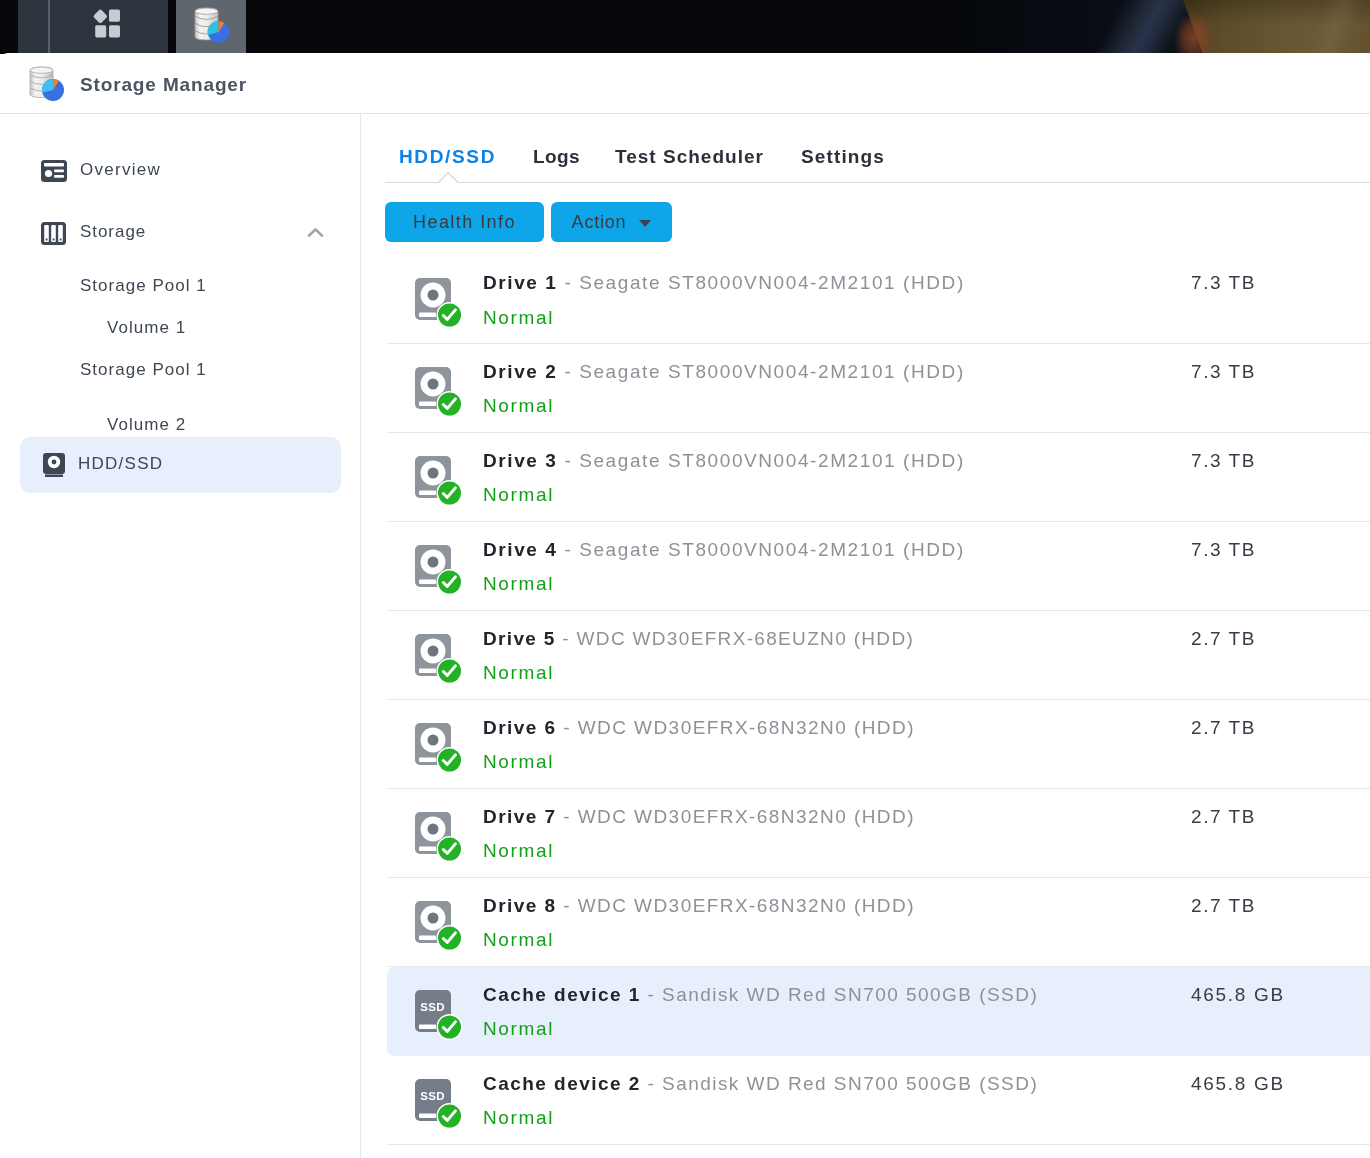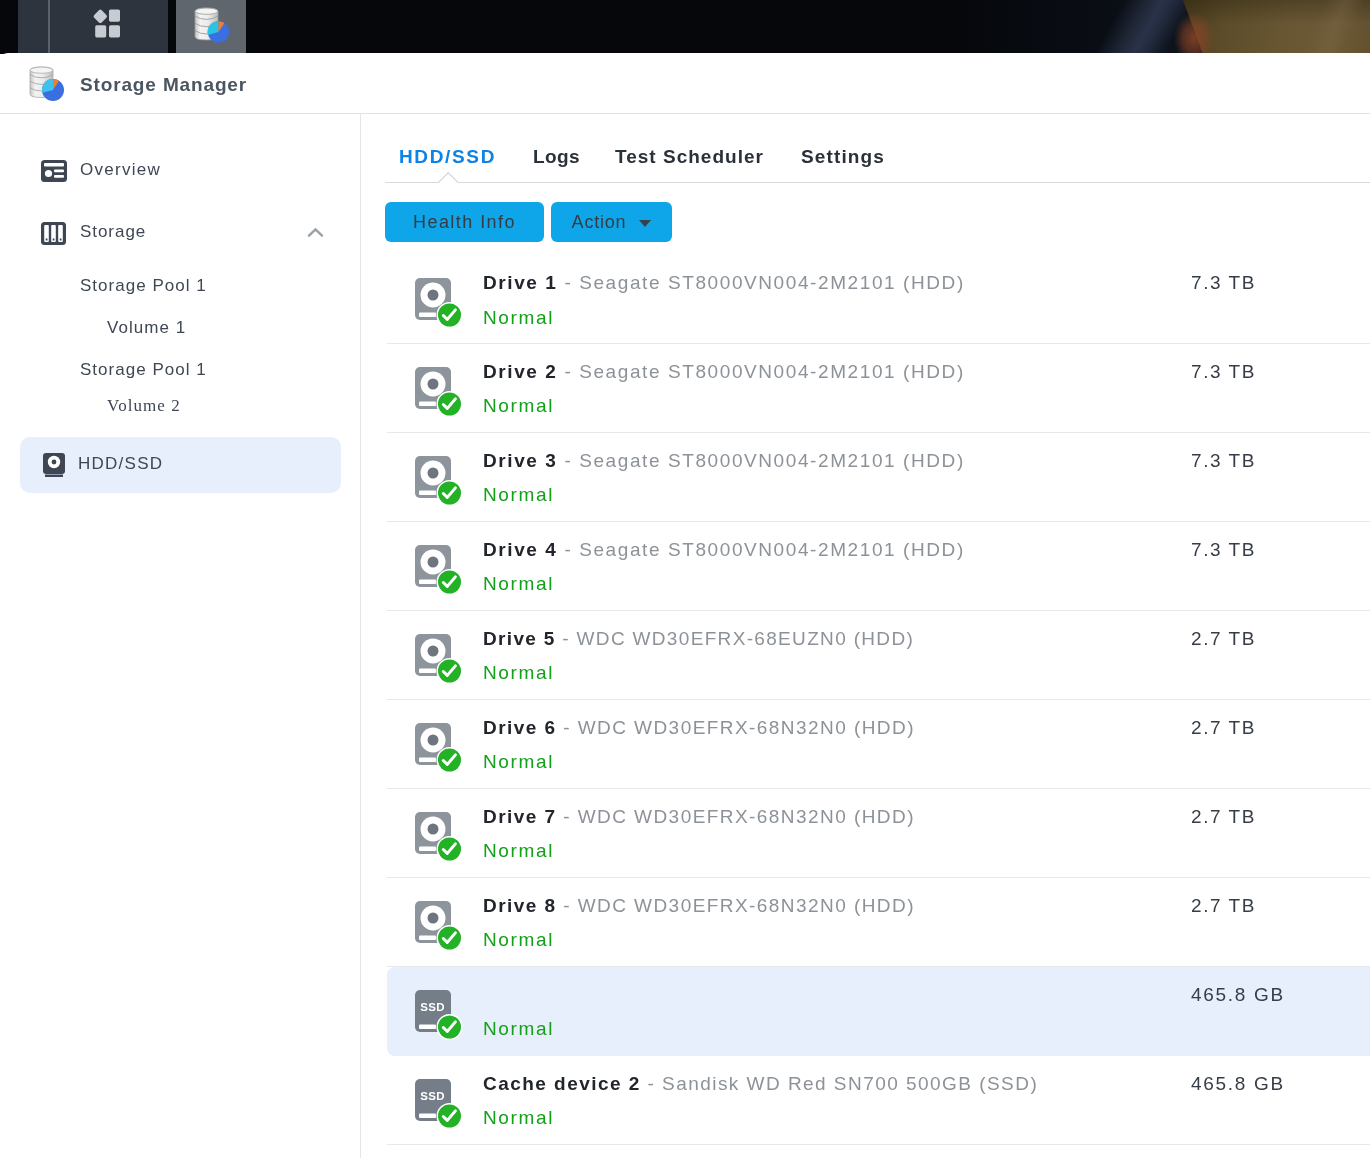--- a/index.html
+++ b/index.html
@@ -86,21 +86,21 @@
 <div id="hline"></div>
 <div id="vline"></div>
 <span id="apptitle">Storage Manager</span>
 
 <div id="hddssd-hl"></div>
 <span class="side-item" id="t-ov" style="left:80px;top:160px;letter-spacing:1.28px;">Overview</span>
 <span class="side-item" id="t-stg" style="left:80px;top:222px;letter-spacing:0.95px;">Storage</span>
 <span class="side-item" id="t-sp1" style="left:80px;top:276px;letter-spacing:1.02px;">Storage Pool 1</span>
 <span class="side-item" id="t-v1" style="left:107px;top:318px;letter-spacing:1.06px;">Volume 1</span>
 <span class="side-item" id="t-sp2" style="left:80px;top:360px;letter-spacing:1.02px;">Storage Pool 1</span>
-<span class="side-item" id="t-v2" style="left:107px;top:396px;letter-spacing:1.06px;font-family:Liberation Serif, serif;">Volume 2</span>
+<span class="side-item" id="t-v2" style="left:107px;top:415px;letter-spacing:1.06px;">Volume 2</span>
 <span class="side-item" id="t-hdds" style="left:78px;top:454px;letter-spacing:1.25px;">HDD/SSD</span>
 
 <span class="tab" id="tab-active" style="left:399px;letter-spacing:1.64px;">HDD/SSD</span>
 <span class="tab" style="left:533px;letter-spacing:0.4px;">Logs</span>
 <span class="tab" style="left:615px;letter-spacing:1.01px;">Test Scheduler</span>
 <span class="tab" style="left:801px;letter-spacing:1.13px;">Settings</span>
 <div id="tabline"></div>
 <div id="notch"></div>
 
 <div class="btn" id="btn-health">
@@ -226,20 +226,21 @@
   </div>
   <div class="row hl">
     <div class="ricon"><svg width="52" height="52" viewBox="0 0 52 52">
   <rect x="2" y="2" width="36" height="42" rx="5" fill="#747d88"></rect>
   <text x="19.5" y="22.5" font-family="Liberation Sans, sans-serif" font-size="11.5" font-weight="bold" fill="#fff" text-anchor="middle" letter-spacing="0.3">SSD</text>
   <rect x="6" y="36.5" width="17" height="4.5" rx="1" fill="#fff"></rect>
   <circle cx="36.5" cy="39" r="13" fill="#fff"></circle>
   <circle cx="36.5" cy="39" r="11.5" fill="#23b125"></circle>
   <path d="M30.3 39.5 l4 3.9 L42.4 33.9" stroke="#fff" stroke-width="3" fill="none" stroke-linecap="round" stroke-linejoin="round"></path>
  </svg></div>
+    <span class="rtitle"><b>Cache device 1</b> - Sandisk WD Red SN700 500GB (SSD)</span>
     <span class="rnormal">Normal</span>
     <span class="rcap">465.8 GB</span>
   </div>
   <div class="row">
     <div class="ricon"><svg width="52" height="52" viewBox="0 0 52 52">
   <rect x="2" y="2" width="36" height="42" rx="5" fill="#747d88"></rect>
   <text x="19.5" y="22.5" font-family="Liberation Sans, sans-serif" font-size="11.5" font-weight="bold" fill="#fff" text-anchor="middle" letter-spacing="0.3">SSD</text>
   <rect x="6" y="36.5" width="17" height="4.5" rx="1" fill="#fff"></rect>
   <circle cx="36.5" cy="39" r="13" fill="#fff"></circle>
   <circle cx="36.5" cy="39" r="11.5" fill="#23b125"></circle>

